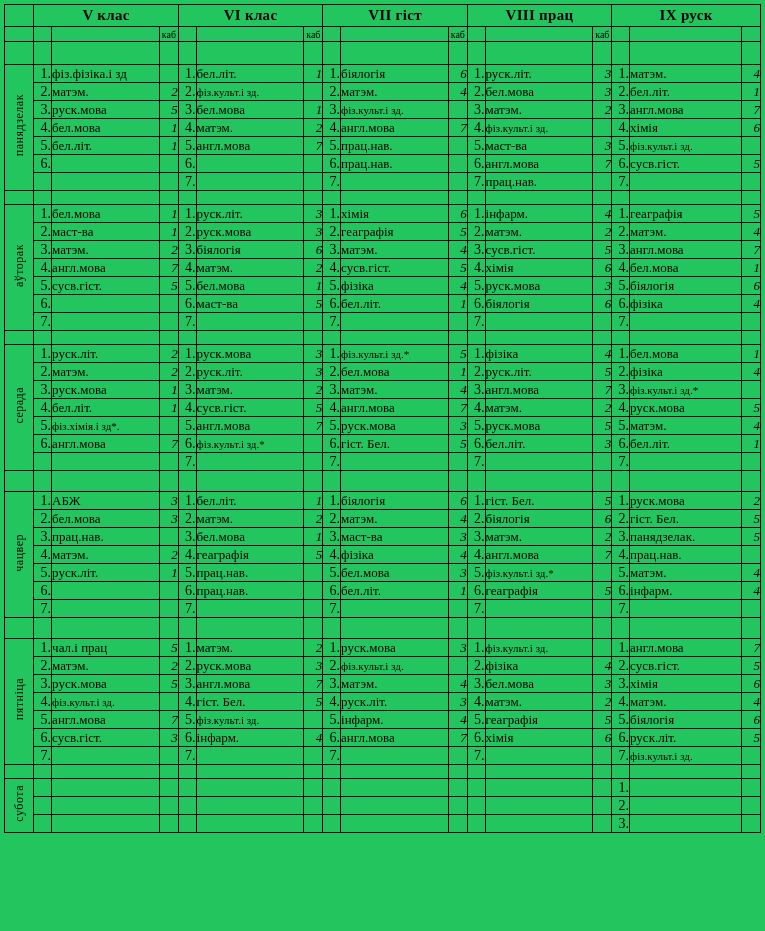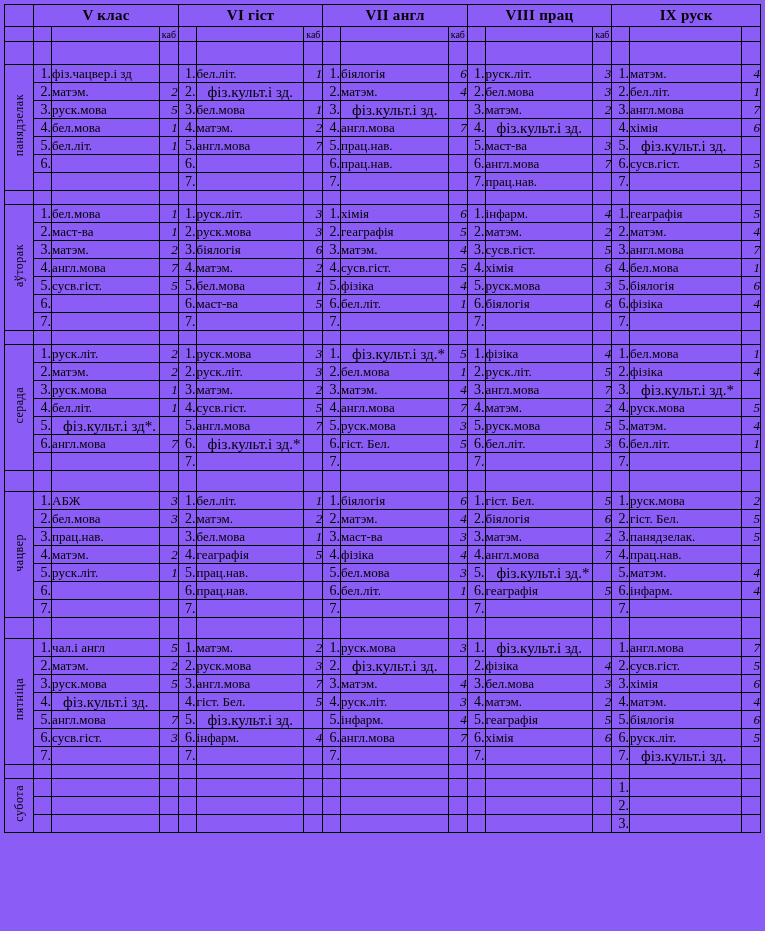--- a/index.html
+++ b/index.html
@@ -9,21 +9,21 @@
     background: #ffffff;
   }
   body {
     font-family: "Liberation Serif", "DejaVu Serif", serif;
     color: #000000;
   }
   #sheet {
     width: 765px;
     height: 931px;
     position: relative;
-    background: #8b5cf6;
+    background: #22c55e;
     box-sizing: border-box;
     padding: 4px 4px 0 4px;
   }
   table.tt {
     border-collapse: collapse;
     table-layout: fixed;
     width: 757px;
   }
   table.tt td, table.tt th {
     border: 1px solid #000000;
@@ -82,21 +82,21 @@
     font-size: 14px;
     padding-right: 1px;
     line-height: 16px;
   }
   td.subj {
     text-align: left;
     font-size: 13px;
     padding-left: 2px;
     line-height: 16px;
   }
-  td.subj.sm  { font-size: 15px; padding-left: 11px; }
+  td.subj.sm  { font-size: 11px; }
   td.kab {
     text-align: right;
     font-style: italic;
     font-size: 13px;
     padding-right: 3px;
     line-height: 16px;
   }
   
   tr.gap td { height: 13px; }
   tr.gap2 td { height: 20px; }
@@ -121,22 +121,22 @@
         <col class="c-subj">
         <col class="c-kab">
       <col class="c-num9">
         <col class="c-subj9">
         <col class="c-kab9">
     </colgroup>
     <tbody id="tt-body">
         <tr class="hdr-class">
           <td></td>
           <td colspan="3">V клас</td>
-          <td colspan="3">VI гіст</td>
-          <td colspan="3">VII англ</td>
+          <td colspan="3">VI клас</td>
+          <td colspan="3">VII гіст</td>
           <td colspan="3">VIII прац</td>
           <td colspan="3">IX руск</td>
         </tr>
         <tr class="hdr-kab">
           <td></td>
           <td></td>
           <td></td>
           <td class="kab-lbl">каб</td>
           <td></td>
           <td></td>
@@ -165,21 +165,21 @@
           <td></td>
           <td></td>
           <td></td>
           <td></td>
           <td></td>
           <td></td>
         </tr>
         <tr class="lesson">
           <td class="daycell" rowspan="7"><span class="vert">панядзелак</span></td>
           <td class="num">1.</td>
-          <td class="subj">фіз.чацвер.і зд</td>
+          <td class="subj">фіз.фізіка.і зд</td>
           <td class="kab"></td>
           <td class="num">1.</td>
           <td class="subj">бел.літ.</td>
           <td class="kab">1</td>
           <td class="num">1.</td>
           <td class="subj">біялогія</td>
           <td class="kab">6</td>
           <td class="num">1.</td>
           <td class="subj">руск.літ.</td>
           <td class="kab">3</td>
@@ -509,21 +509,21 @@
           <td class="kab">7</td>
           <td class="num">4.</td>
           <td class="subj">матэм.</td>
           <td class="kab">2</td>
           <td class="num">4.</td>
           <td class="subj">руск.мова</td>
           <td class="kab">5</td>
         </tr>
         <tr class="lesson">
           <td class="num">5.</td>
-          <td class="subj sm">фіз.культ.і зд*.</td>
+          <td class="subj sm">фіз.хімія.і зд*.</td>
           <td class="kab"></td>
           <td class="num">5.</td>
           <td class="subj">англ.мова</td>
           <td class="kab">7</td>
           <td class="num">5.</td>
           <td class="subj">руск.мова</td>
           <td class="kab">3</td>
           <td class="num">5.</td>
           <td class="subj">руск.мова</td>
           <td class="kab">5</td>
@@ -717,21 +717,21 @@
           <td></td>
           <td></td>
           <td></td>
           <td></td>
           <td></td>
           <td></td>
         </tr>
         <tr class="lesson">
           <td class="daycell" rowspan="7"><span class="vert">пятніца</span></td>
           <td class="num">1.</td>
-          <td class="subj">чал.і англ</td>
+          <td class="subj">чал.і прац</td>
           <td class="kab">5</td>
           <td class="num">1.</td>
           <td class="subj">матэм.</td>
           <td class="kab">2</td>
           <td class="num">1.</td>
           <td class="subj">руск.мова</td>
           <td class="kab">3</td>
           <td class="num">1.</td>
           <td class="subj sm">фіз.культ.і зд.</td>
           <td class="kab"></td>

